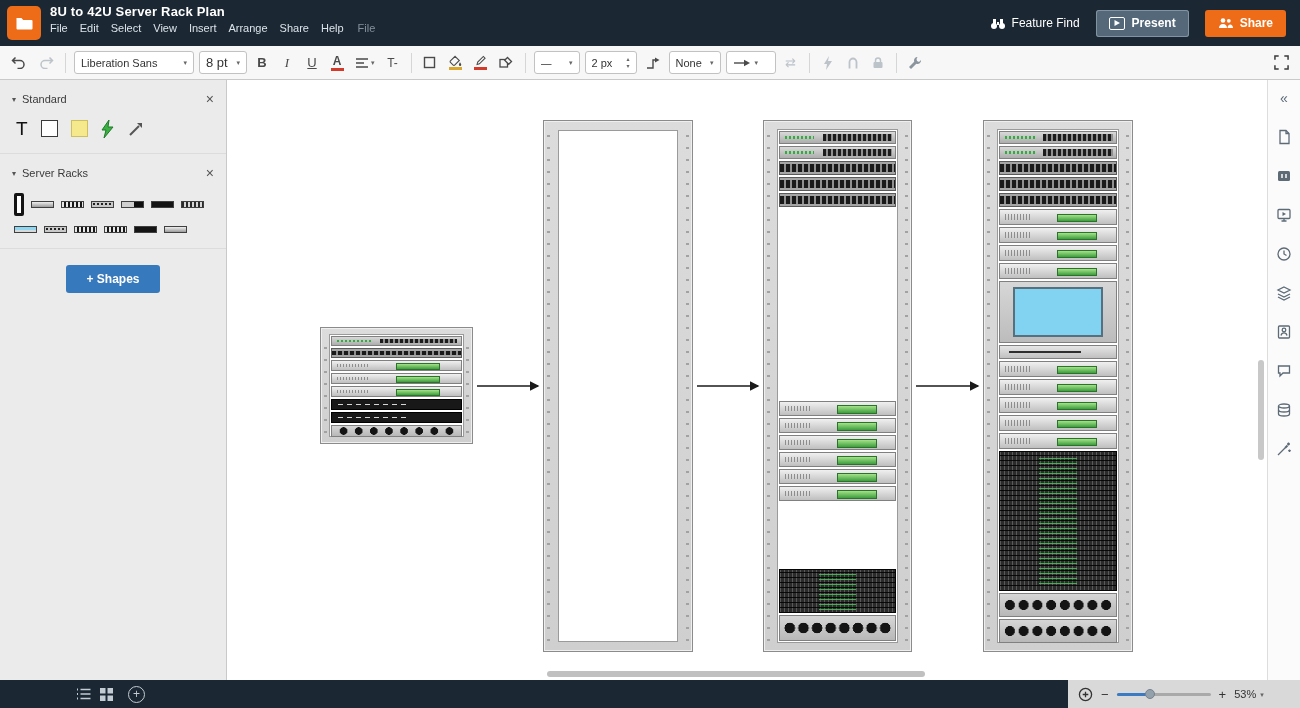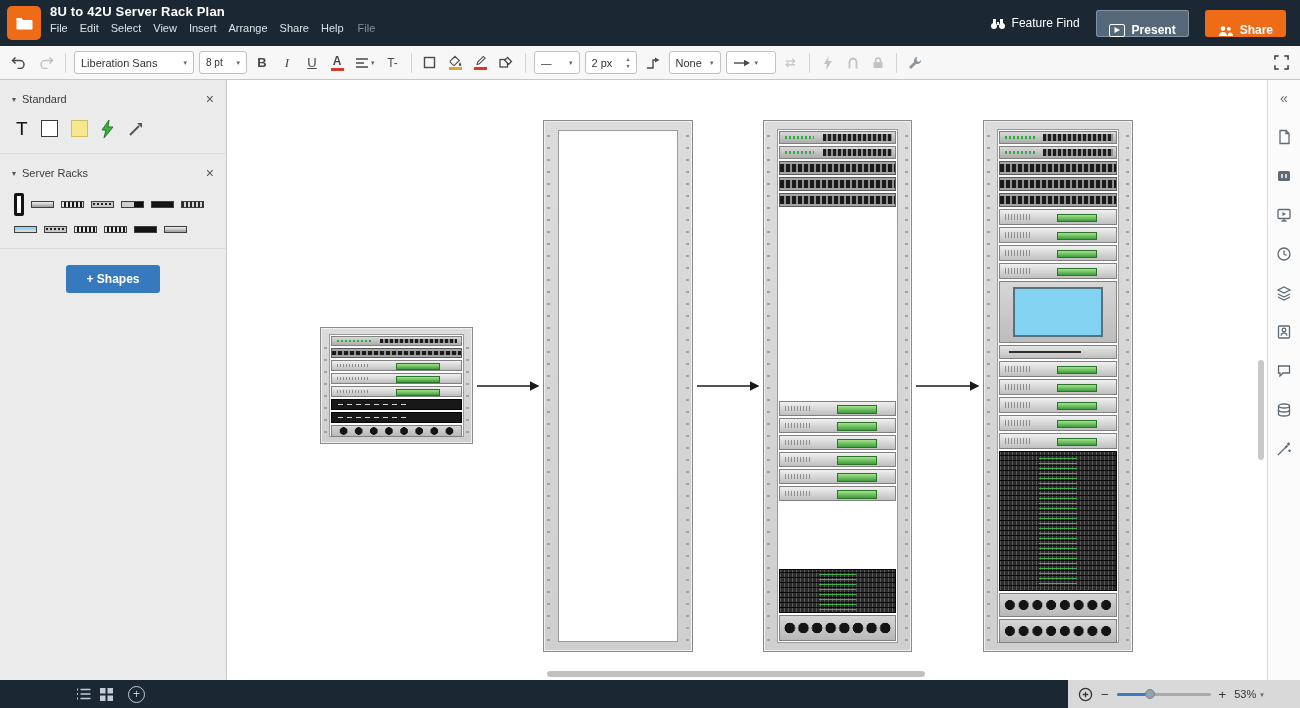--- a/index.html
+++ b/index.html
@@ -10,21 +10,21 @@
 
 .topbar{height:46px;background:#1b2733;display:flex;align-items:stretch;color:#fff;flex:none}
 .logo{width:34px;height:34px;background:#ee6c17;border-radius:5px;margin:6px 9px 0 7px;display:flex;align-items:center;justify-content:center;flex:none;cursor:pointer}
 .tm{display:flex;flex-direction:column;justify-content:flex-start;min-width:0}
 .doc-title{font-size:13px;font-weight:bold;letter-spacing:.2px;margin:4px 0 1px;color:#fff}
 .menubar{display:flex;align-items:center;font-size:11px;color:#dbe3ea;margin-left:-6px}
 .menu-item{padding:2px 6px;cursor:default;border-radius:2px}
 .saved{color:#84919d;padding:2px 8px}
 .topbar-right{margin-left:auto;display:flex;align-items:center;gap:16px;padding-right:14px}
 .feature-find{display:flex;align-items:center;gap:6px;font-size:12px;color:#fff;cursor:pointer}
-.btn{display:flex;align-items:flex-end;gap:7px;height:27px;padding:0 13px;border:none;border-radius:3px;font-size:12px;font-weight:bold;color:#fff;font-family:inherit;cursor:pointer}
+.btn{display:flex;align-items:center;gap:7px;height:27px;padding:0 13px;border:none;border-radius:3px;font-size:12px;font-weight:bold;color:#fff;font-family:inherit;cursor:pointer}
 .btn-present{background:#546879;box-shadow:inset 0 0 0 1px #8294a3}
 .btn-share{background:#ee6c17}
 .play-badge{width:16px;height:13px;border:1px solid #fff;border-radius:2px;display:flex;align-items:center;justify-content:center}
 
 
 .second-row{height:34px;display:flex;flex:none;border-bottom:1px solid #c9c9c9;background:#f7f7f7}
 .shapes-header{width:227px;flex:none;background:#ebebeb;border-right:1px solid #c9c9c9;display:flex;align-items:center;gap:8px;padding:0 12px}
 .shapes-title{font-size:12px;font-weight:bold;color:#3a3a3a;margin-right:auto}
 .hdr-icon{display:flex;cursor:pointer}
 .toolbar{flex:1;display:flex;align-items:center;gap:5px;padding:0 8px;color:#4a4a4a;min-width:0}
@@ -192,21 +192,21 @@
         <svg width="16" height="13" viewBox="0 0 16 13">
             <path d="M11.5 1.5l3 3-3 3M14.5 4.5H7a4 4 0 0 0 0 8h2.5" fill="none" stroke="#bcc3c9" stroke-width="1.5"></path>
           </svg>
       </span>
       <span class="sep"></span>
       <div class="tb-select" style="width:120px">
         <span class="grow">Liberation Sans</span>
         <span class="caret">▾</span>
       </div>
       <div class="tb-select" style="width:48px">
-        <span class="grow" style="font-size:10px">8 pt</span>
+        <span class="grow" style="font-size:13px">8 pt</span>
         <span class="caret">▾</span>
       </div>
       <span class="tb-btn glyph-b">B</span>
       <span class="tb-btn glyph-i">I</span>
       <span class="tb-btn glyph-u">U</span>
       <span class="tb-btn">
         <span style="font-size:12px;font-weight:bold">A</span>
         <span class="cbar bar-red"></span>
       </span>
       <span class="tb-btn align-wrap">

